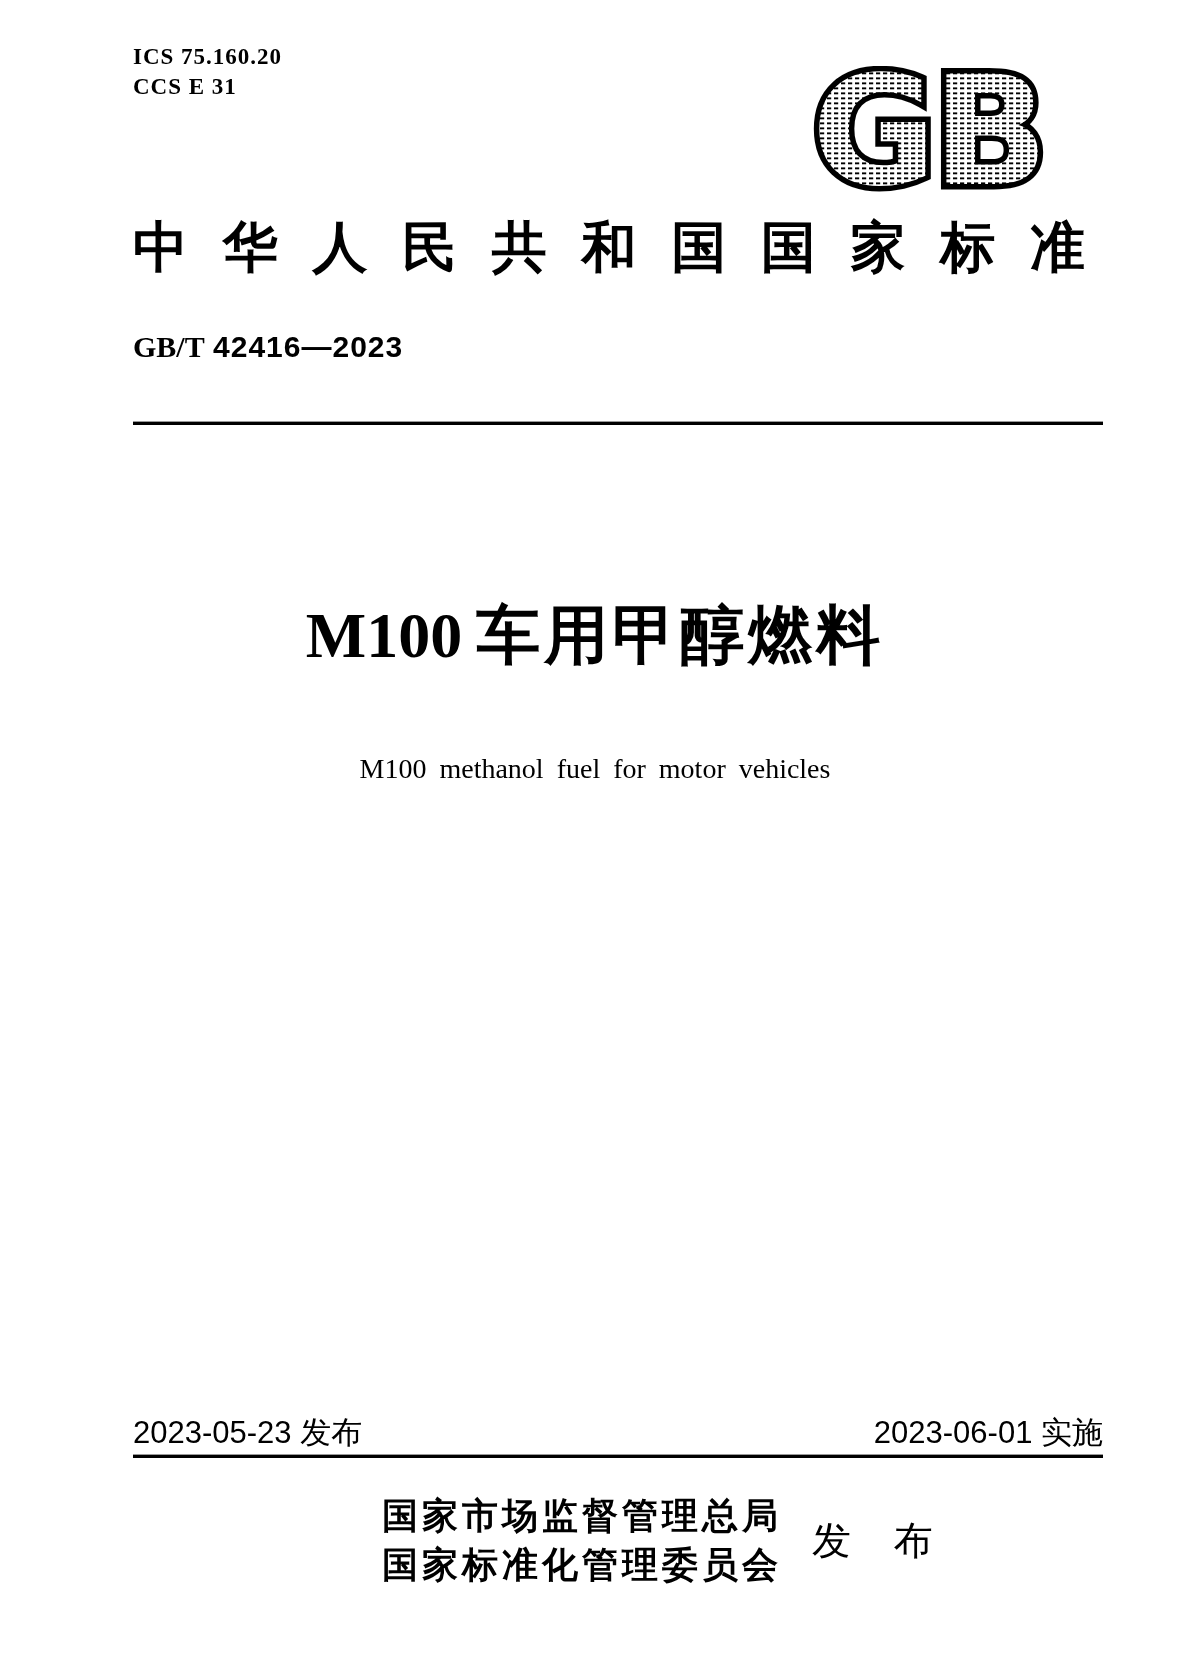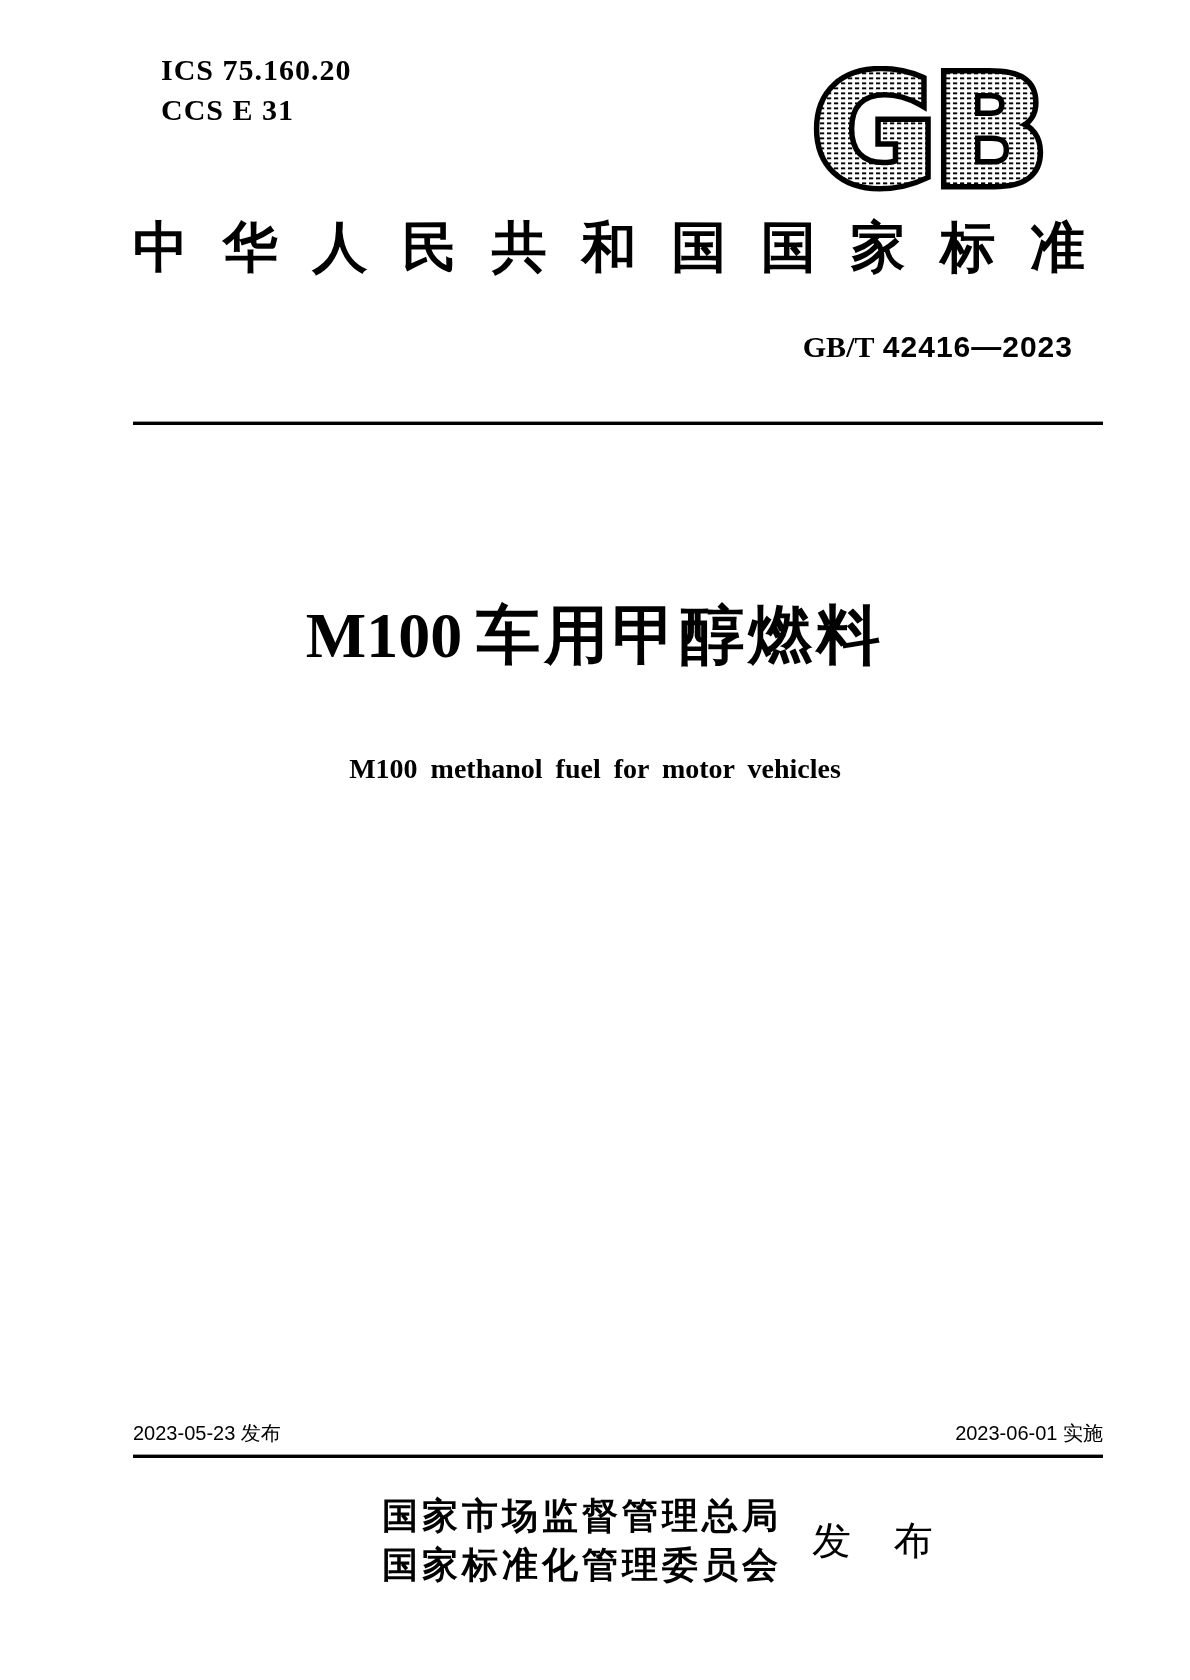--- a/index.html
+++ b/index.html
@@ -7,36 +7,35 @@
   .page {
     position:relative;
     width:1190px; height:1680px;
     margin:0 auto;
     background:#ffffff;
     color:#000;
     font-family:"Liberation Sans", sans-serif;
     overflow:hidden;
   }
   .ics-block {
-    position:absolute; left:133px; top:50px;
+    position:absolute; left:133px; top:42px;
     font-family:"Liberation Serif", serif;
-    font-weight:bold; font-size:30px; line-height:1.32;
+    font-weight:bold; font-size:23px; line-height:1.32;
     letter-spacing:1px;
-    margin-left:28px;
   }
   .gb-logo { position:absolute; left:806px; top:66px; width:244px; height:126px; }
   .header-title {
     position:absolute; left:133px; top:216px; width:952px;
     font-family:"Liberation Serif", "DejaVu Serif", serif;
     font-weight:bold; font-size:55px; line-height:64px;
     display:flex; justify-content:space-between;
   }
   .standard-number {
     position:absolute; left:133px; top:330px; width:952px;
-    text-align:right; padding-right:12px;
+    padding-right:12px;
     font-size:30px; font-weight:bold; line-height:34px;
     white-space:nowrap;
   }
   .standard-number .prefix { font-family:"Liberation Serif", serif; }
   .standard-number .num { font-family:"Liberation Sans", sans-serif; letter-spacing:1px; }
   .rule {
     position:absolute; left:133px; width:970px; height:1px;
     border-top:1px solid #9a9a9a;
     border-bottom:3px solid #000;
   }
@@ -46,27 +45,27 @@
     position:absolute; left:0; top:606px; width:1190px;
     text-align:center; font-weight:bold; font-size:64px; line-height:58px;
     white-space:nowrap;
   }
   .doc-title .latin { font-family:"Liberation Serif", serif; margin-right:14px; }
   .doc-title .cjk  { font-family:"Liberation Sans", sans-serif; letter-spacing:4px; }
   .doc-subtitle {
     position:absolute; left:0; top:753px; width:1190px;
     text-align:center;
     font-family:"Liberation Serif", serif;
-    font-weight:bold; font-size:28px;
+    font-weight:normal; font-size:28px;
     word-spacing:6px;
   }
   .dates-row {
     position:absolute; left:133px; top:1417px; width:970px;
     display:flex; justify-content:space-between;
-    font-size:20px; line-height:32px; font-weight:500;
+    font-size:31px; line-height:32px; font-weight:500;
   }
   .issuer-block {
     position:absolute; left:382px; top:1492px;
     display:flex; align-items:center;
   }
   .issuer-lines {
     width:396px;
     font-family:"Liberation Serif", "DejaVu Serif", serif;
     font-weight:bold; font-size:36px; line-height:49px;
   }

